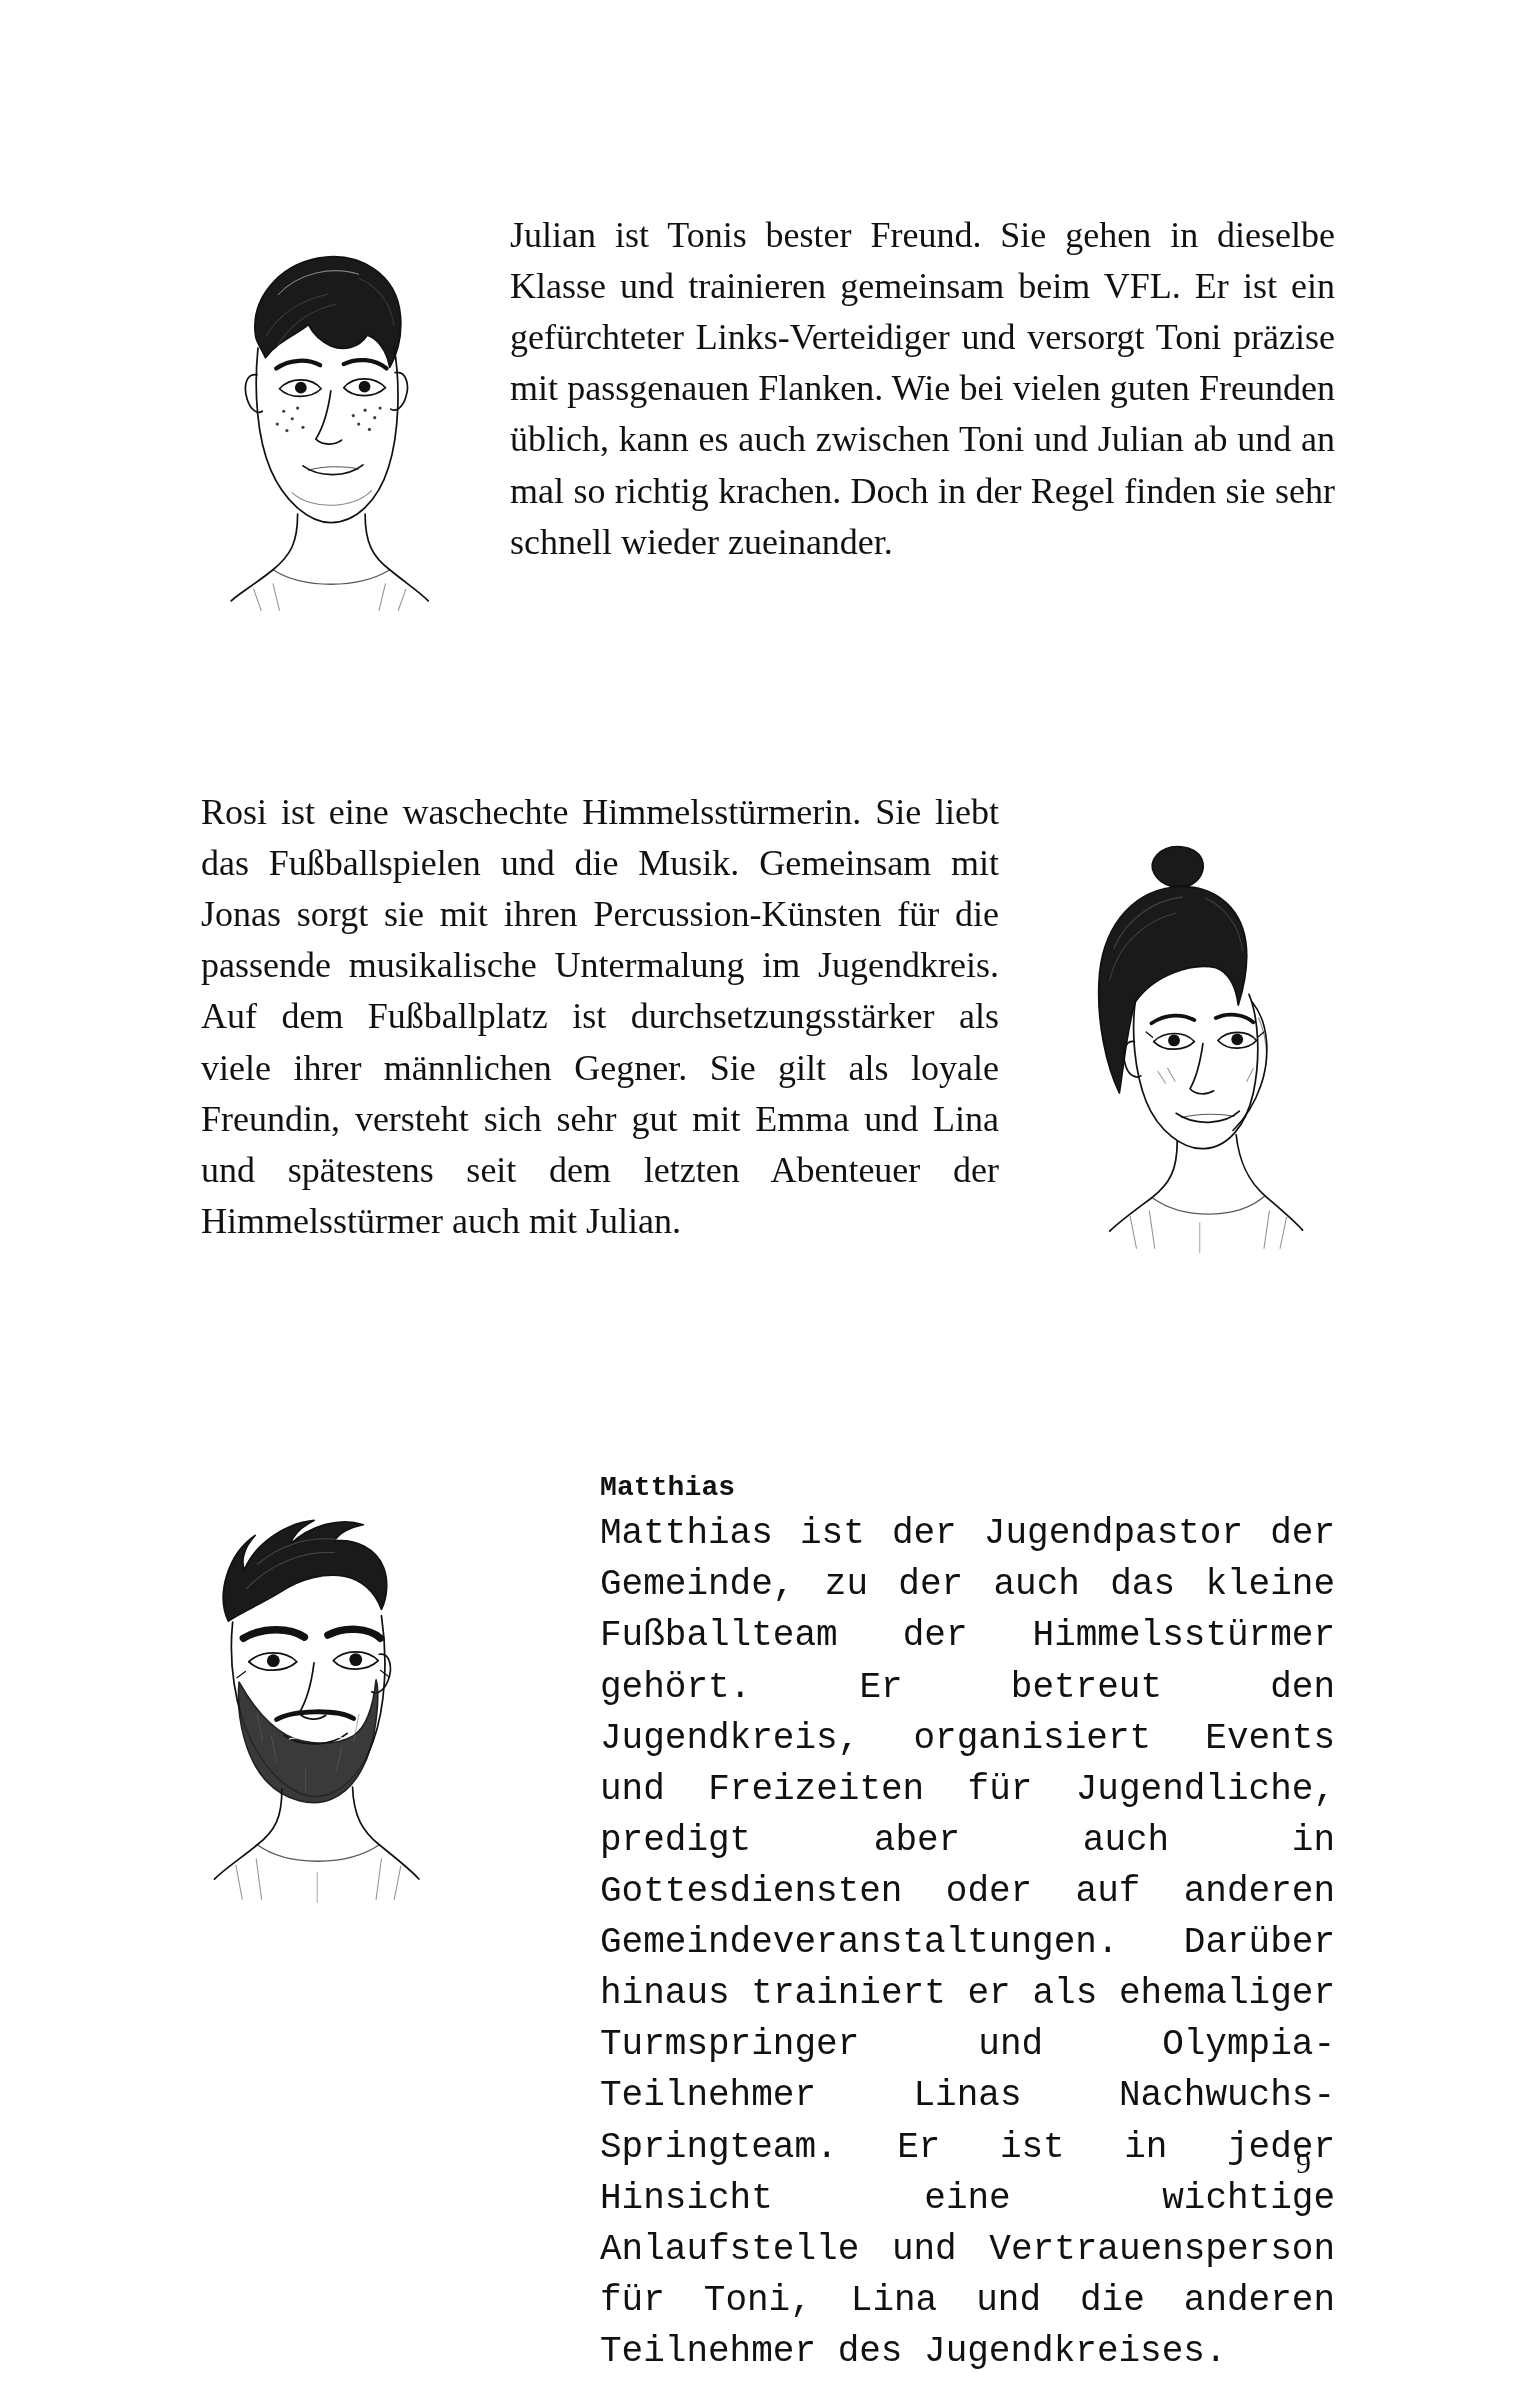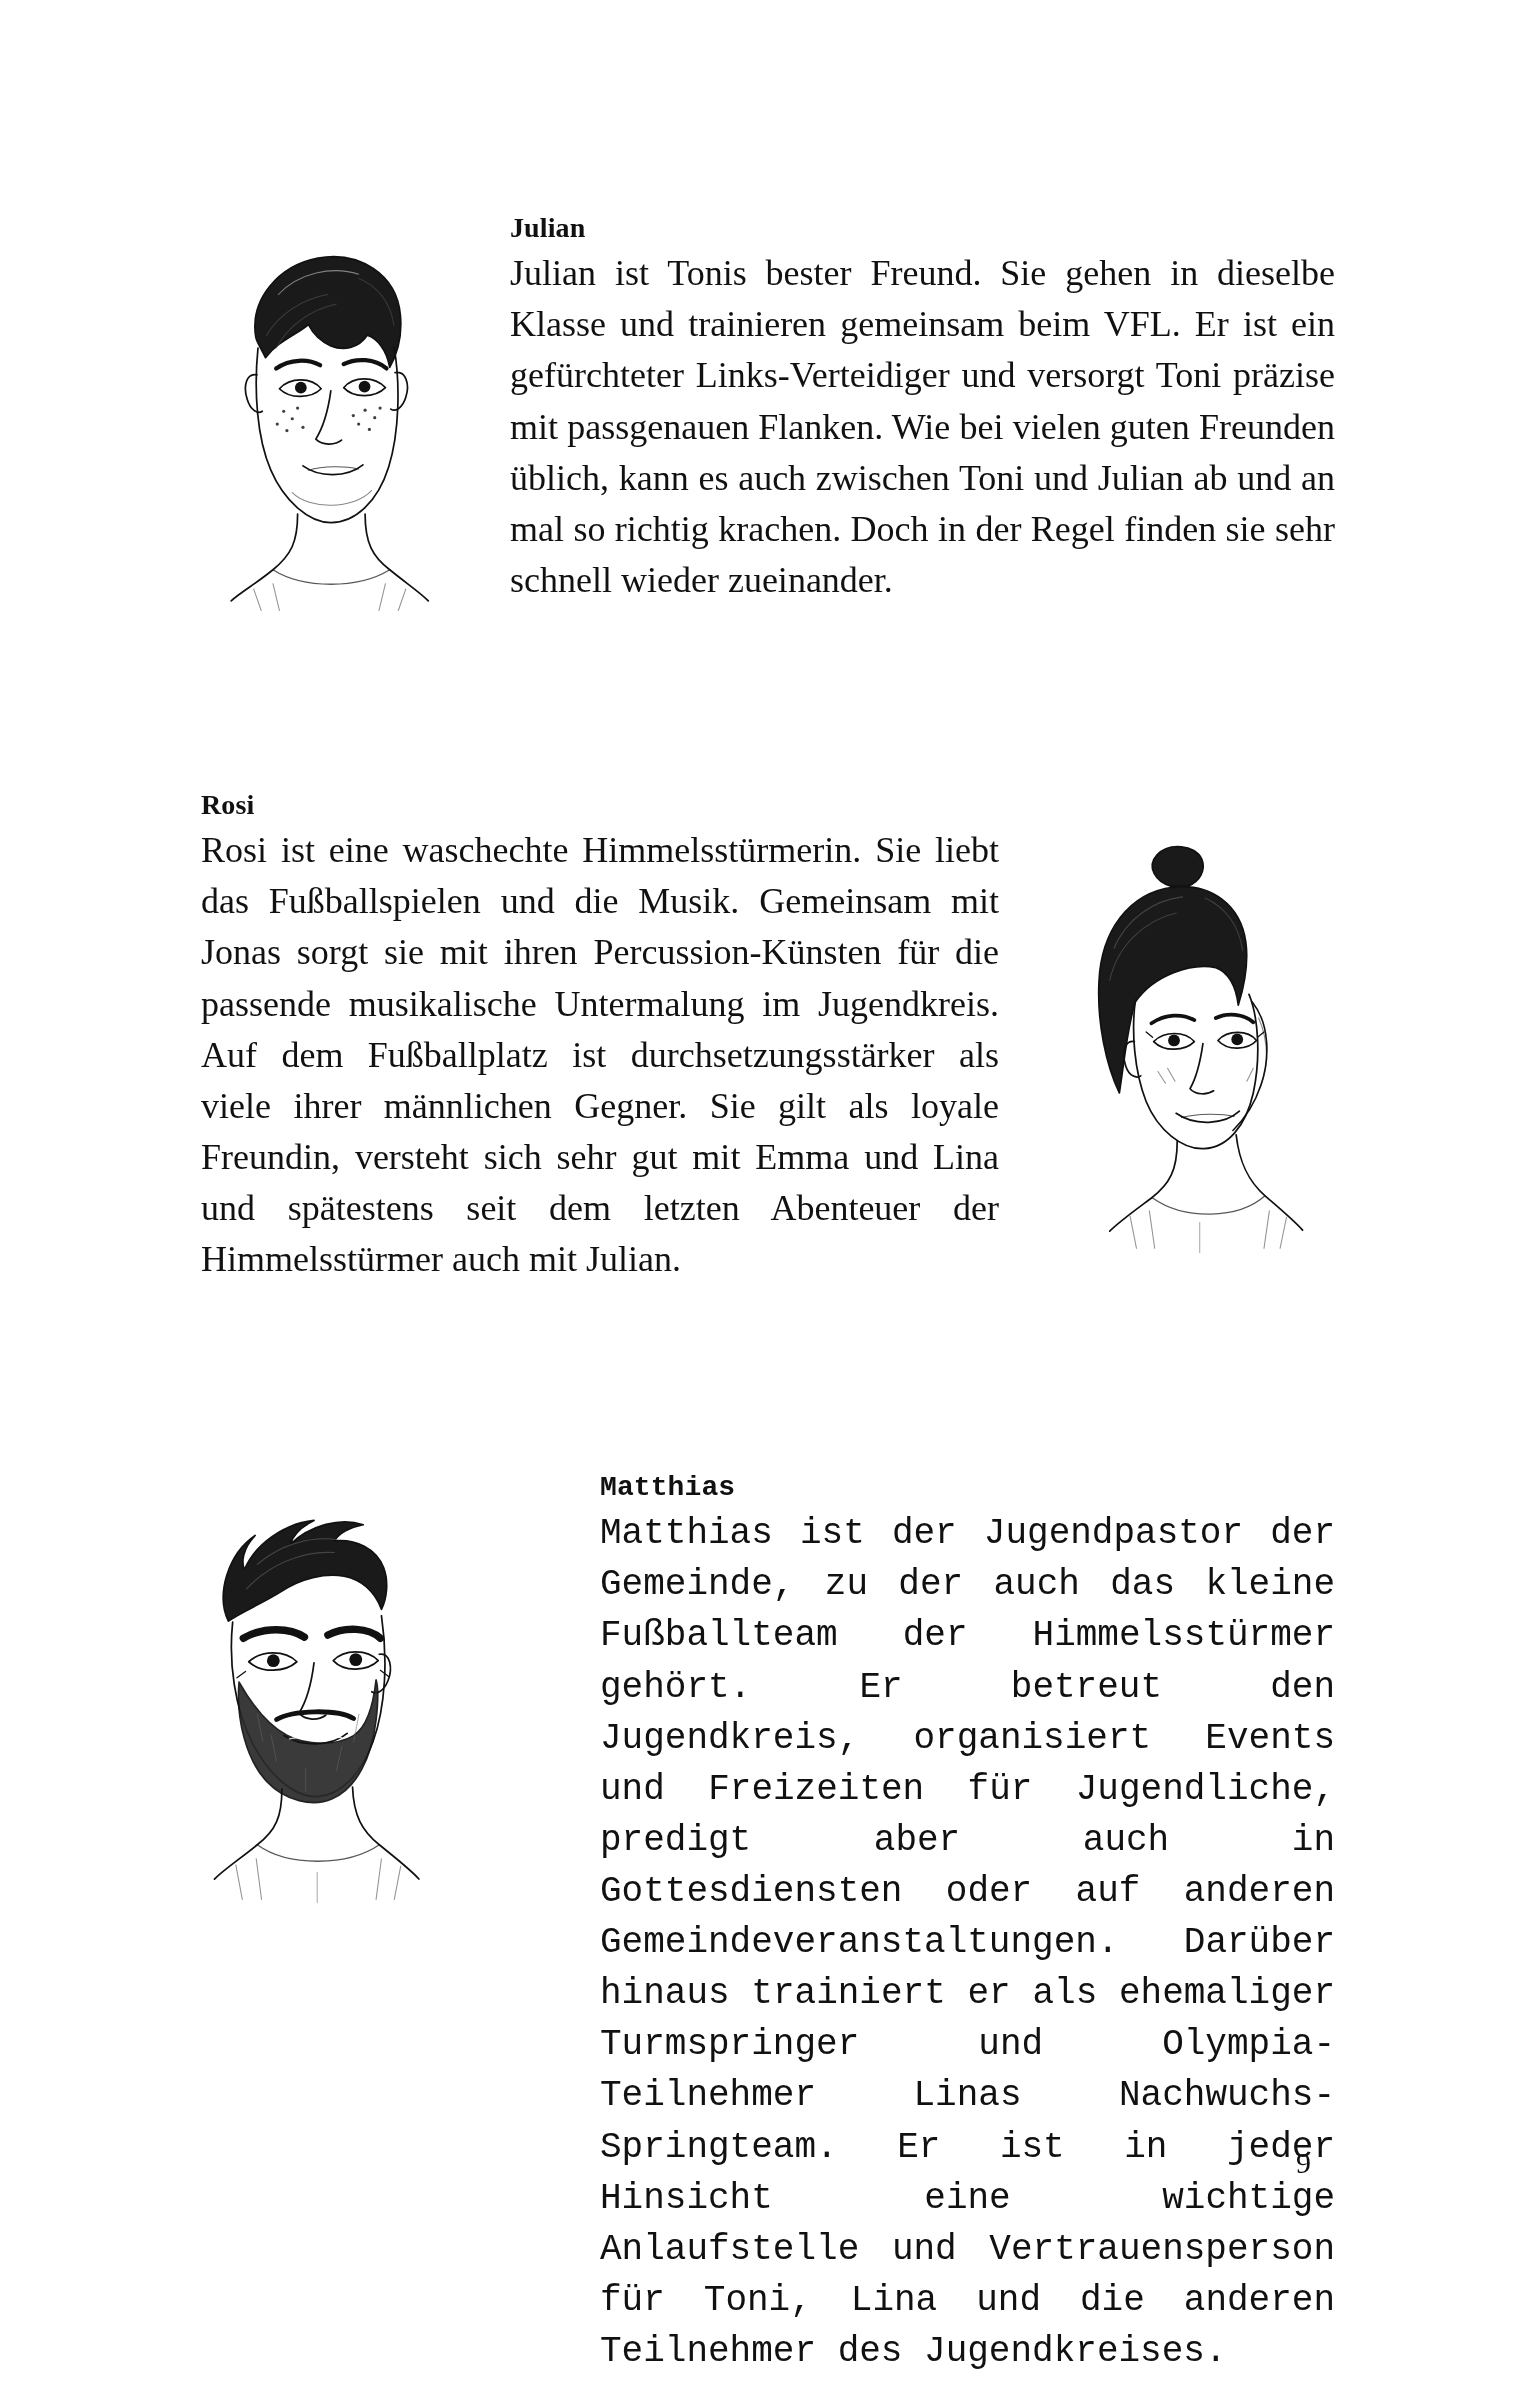--- a/index.html
+++ b/index.html
@@ -114,26 +114,24 @@
 
         <path d="M104 700 L118 740" stroke-width="2" opacity="0.45"></path>
         <path d="M140 690 L152 740" stroke-width="2" opacity="0.45"></path>
         <path d="M350 690 L338 740" stroke-width="2" opacity="0.45"></path>
         <path d="M388 700 L374 740" stroke-width="2" opacity="0.45"></path>
       </g>
     </svg>
   </div>
 
   <div class="entry" style="left:510px; top:210px; width:825px;">
-    <div class="char-name">Julian</div>
     <div class="char-text">Julian ist Tonis bester Freund. Sie gehen in dieselbe Klasse und trainieren gemeinsam beim VFL. Er ist ein gefürchteter Links-Verteidiger und versorgt Toni präzise mit passgenauen Flanken. Wie bei vielen guten Freunden üblich, kann es auch zwischen Toni und Julian ab und an mal so richtig krachen. Doch in der Regel finden sie sehr schnell wieder zueinander.</div>
   </div>
 
   <div class="entry" style="left:201px; top:787px; width:798px;">
-    <div class="char-name">Rosi</div>
     <div class="char-text">Rosi ist eine waschechte Himmelsstürmerin. Sie liebt das Fußballspielen und die Musik. Gemeinsam mit Jonas sorgt sie mit ihren Percussion-Künsten für die passende musikalische Untermalung im Jugendkreis. Auf dem Fußballplatz ist durchsetzungsstärker als viele ihrer männlichen Gegner. Sie gilt als loyale Freundin, versteht sich sehr gut mit Emma und Lina und spätestens seit dem letzten Abenteuer der Himmelsstürmer auch mit Julian.</div>
   </div>
 
   <div class="portrait" style="left:1039px; top:841px; width:300px; height:445px;">
     <svg width="300" height="445" viewBox="0 0 560 830" aria-hidden="true">
       <g fill="none" stroke="#111" stroke-width="3.2" stroke-linecap="round" stroke-linejoin="round">
 
         <path d="M246 84 C218 76 200 48 220 26 C242 2 292 6 304 34 C312 54 300 76 278 84 Z" fill="#1a1a1a" stroke="#111"></path>
 
         <path d="M250 86 C168 96 116 168 112 262 C108 340 126 420 150 470

